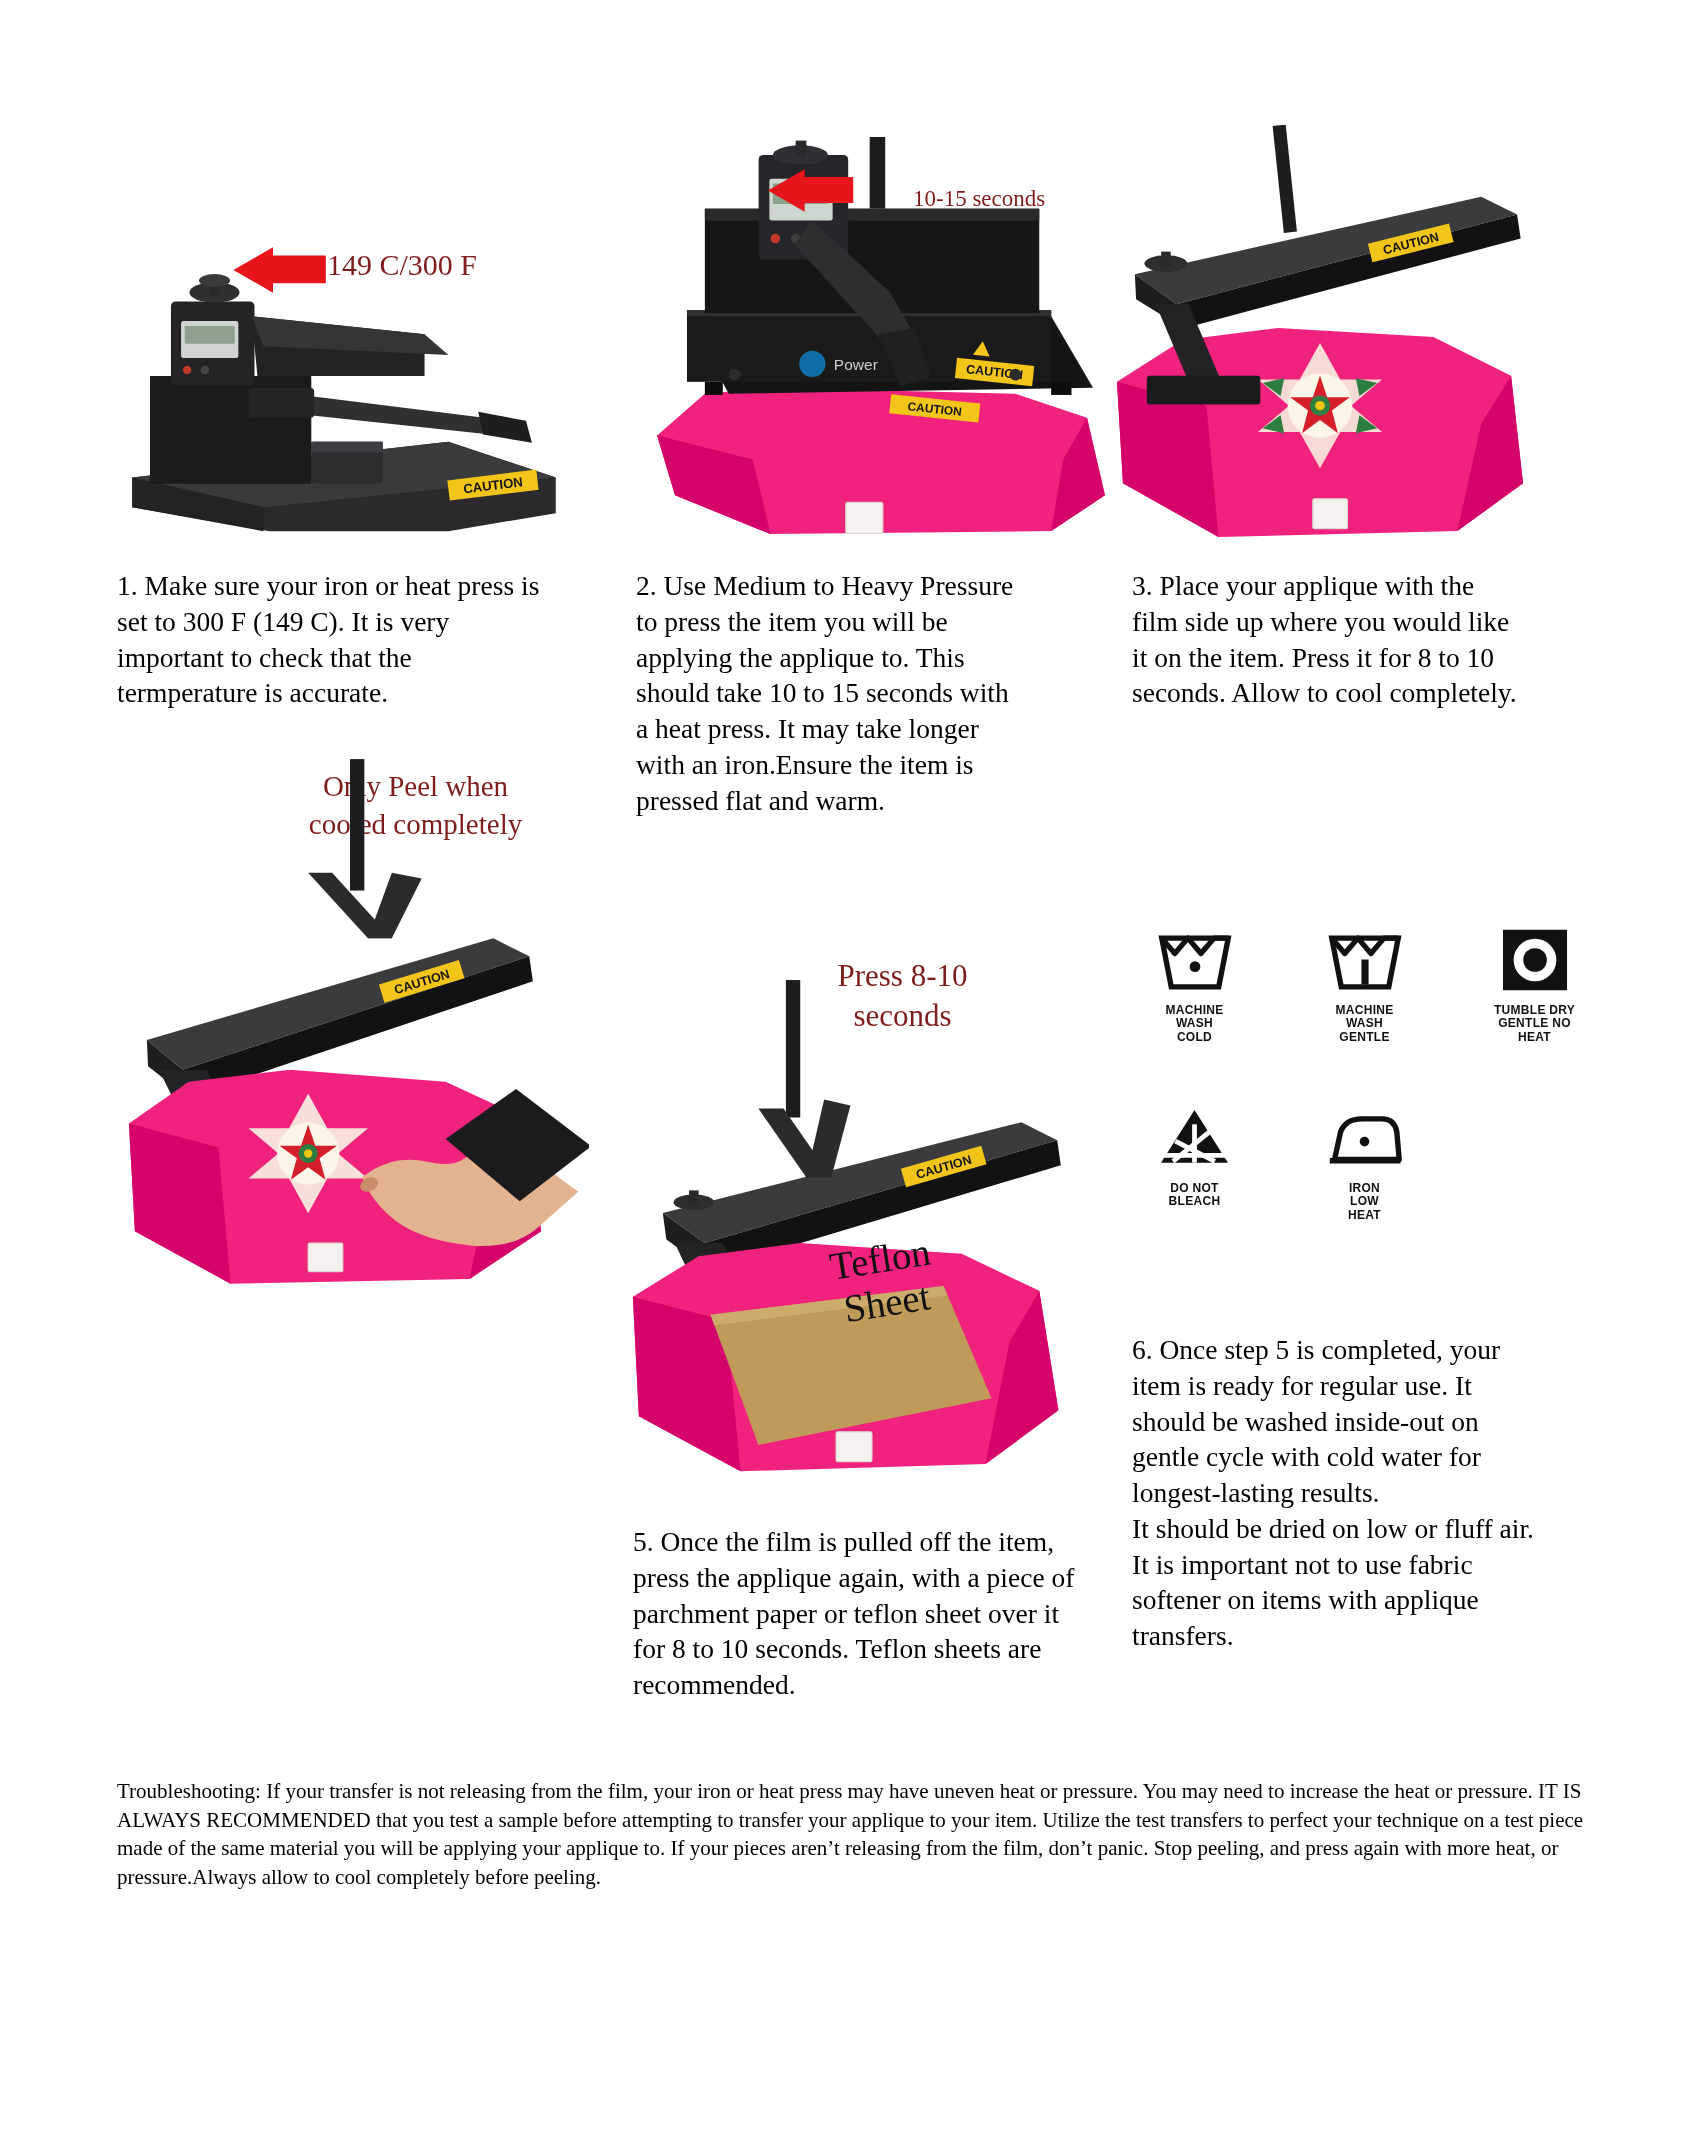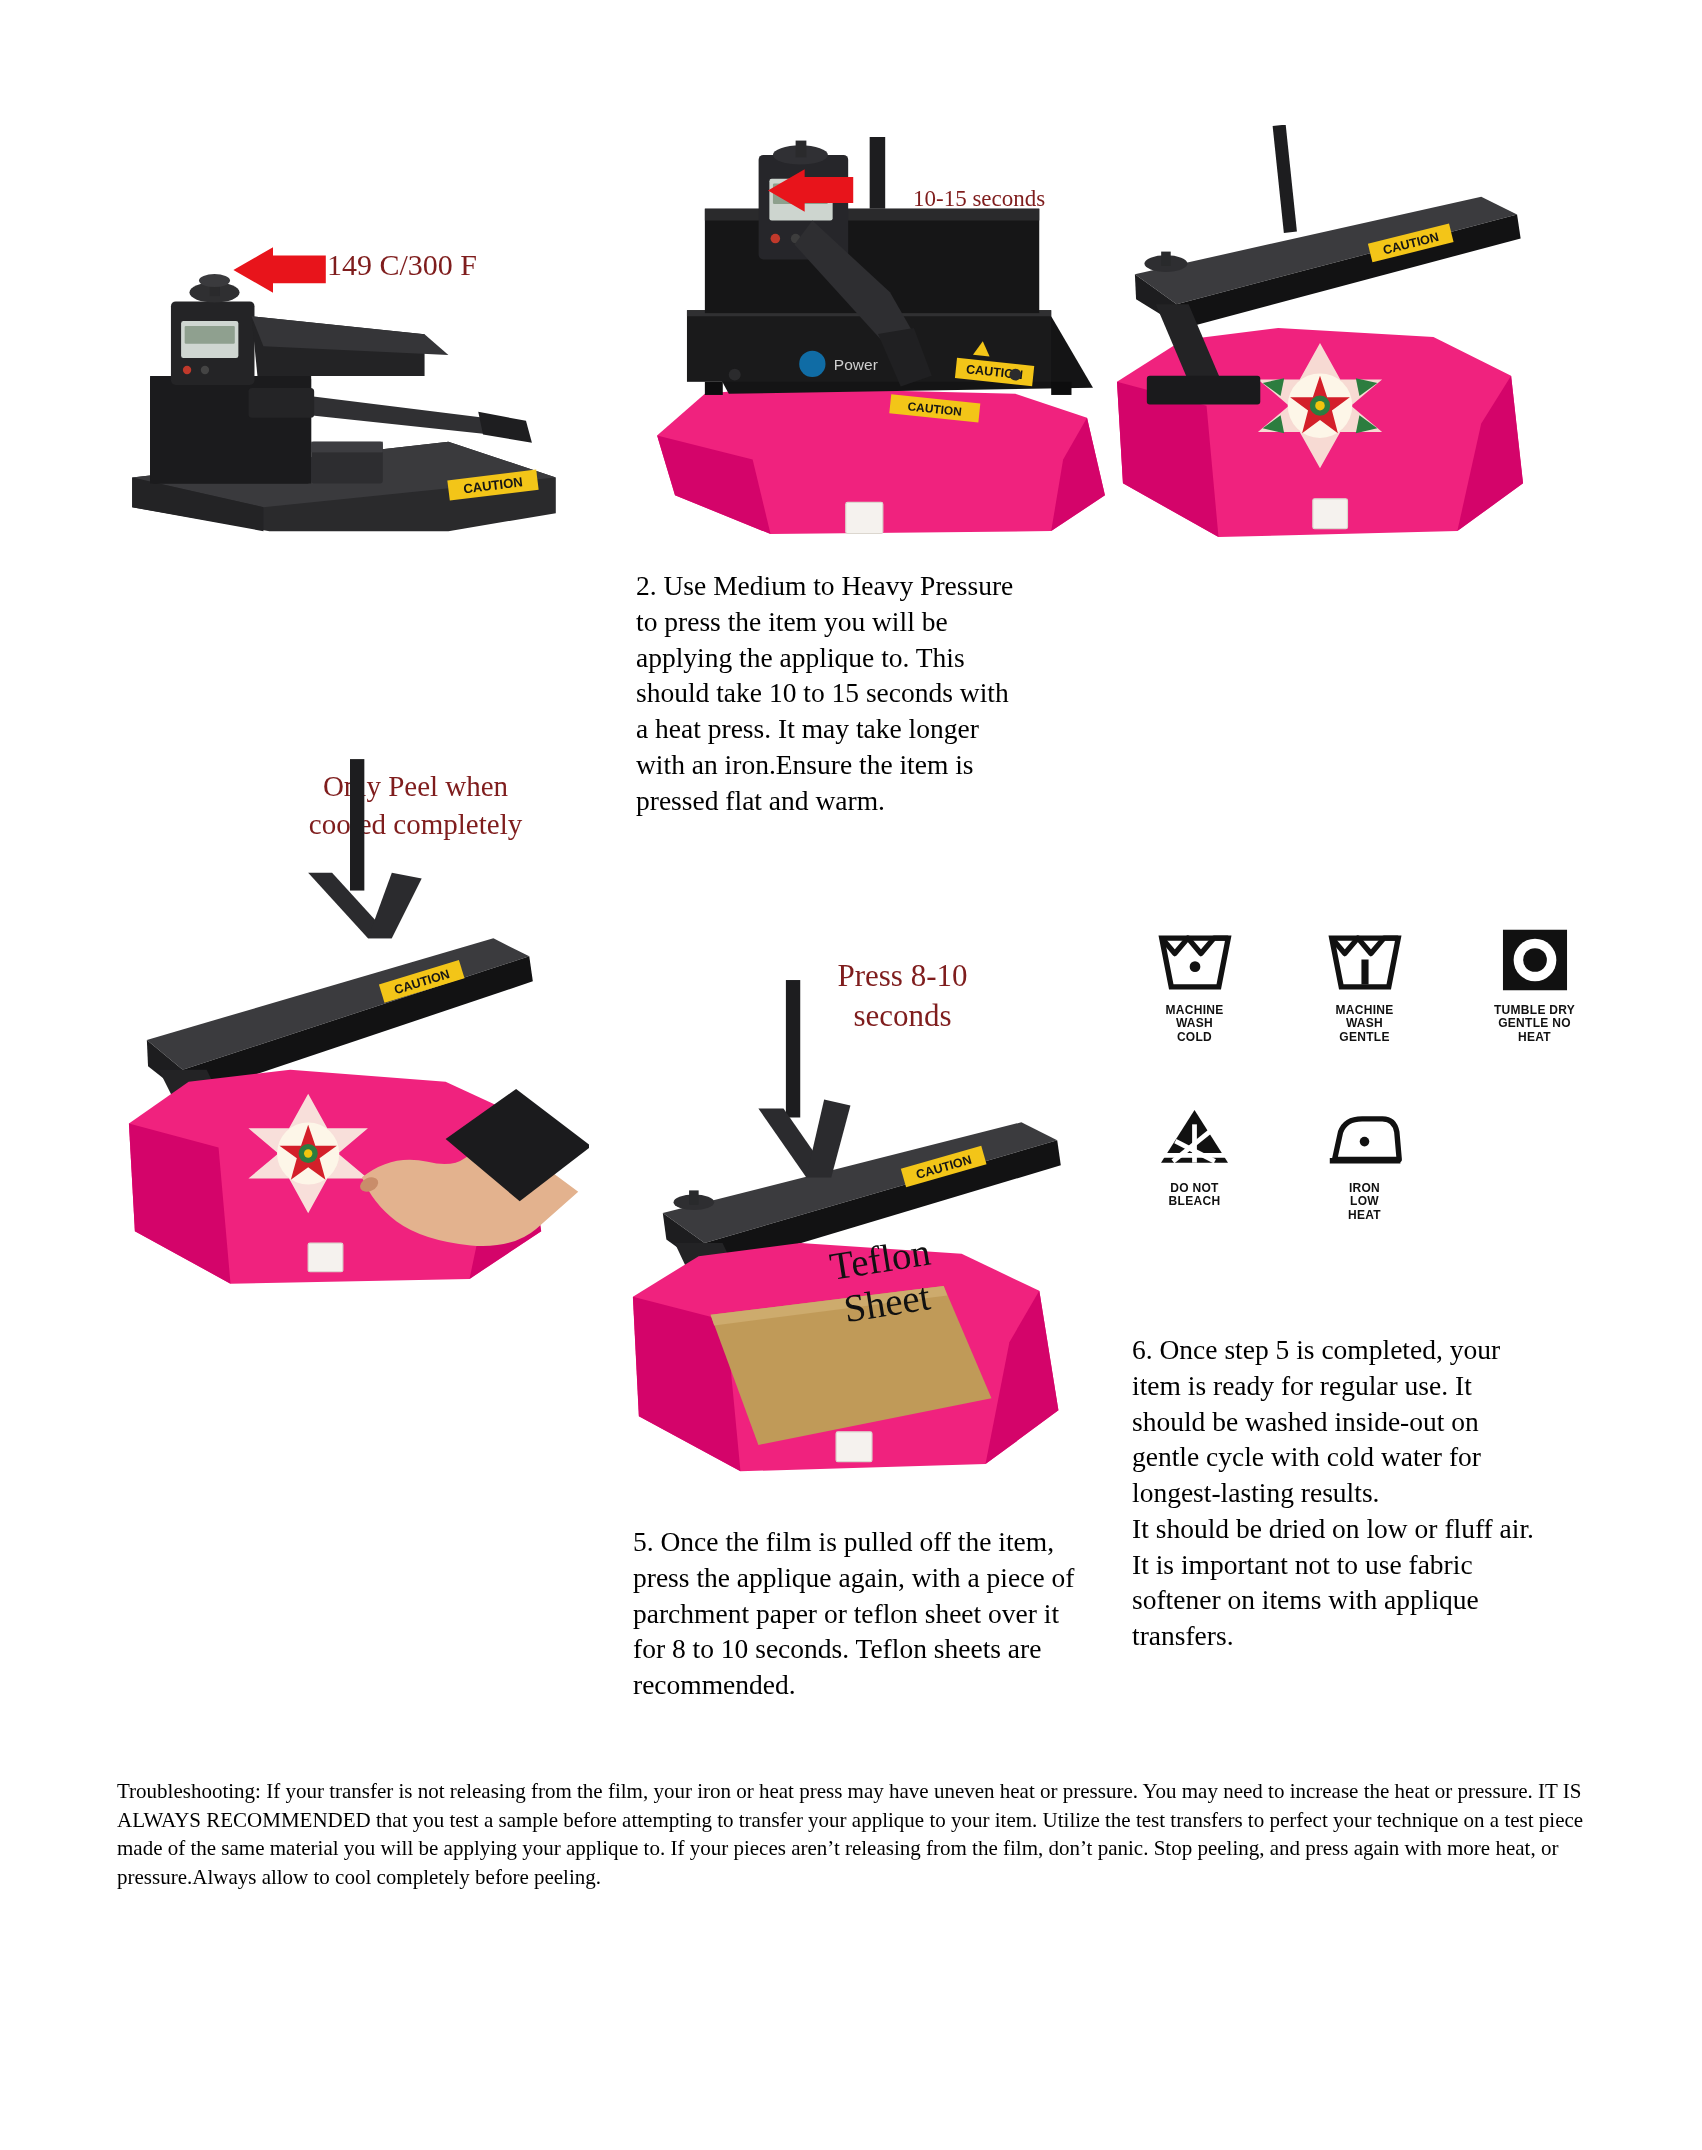--- a/index.html
+++ b/index.html
@@ -240,23 +240,25 @@
       <path d="M95 300 L150 430 L205 430 L150 300 Z" fill="#232325"></path>
       <rect x="80" y="420" width="190" height="48" rx="5" fill="#1a1a1c"></rect>
 
       <g transform="rotate(-14 520 198)">
         <rect x="452" y="182" width="140" height="32" fill="#f3c518"></rect>
         <text x="522" y="206" font-family="Liberation Sans, sans-serif" font-size="21" font-weight="bold" text-anchor="middle" fill="#151515">CAUTION</text>
       </g>
     </svg>
   </div>
 
+  <div class="step-text" style="left:117px; top:568px; width:430px;">1. Make sure your iron or heat press is set to 300 F (149 C). It is very important to check that the termperature is accurate.</div>
 
   <div class="step-text" style="left:636px; top:568px; width:382px;">2. Use Medium to Heavy Pressure to press the item you will be applying the applique to. This should take 10 to 15 seconds with a heat press. It may take longer with an iron.Ensure the item is pressed flat and warm.</div>
 
+  <div class="step-text" style="left:1132px; top:568px; width:394px;">3. Place your applique with the film side up where you would like it on the item. Press it for 8 to 10 seconds. Allow to cool completely.</div>
 
   <div class="callout" style="left:272px; top:768px; width:287px; font-size:29px; text-align:center; line-height:1.3;">Only Peel when
 cooled completely</div>
 
   <div class="press" style="left:111px; top:759px; width:478px; height:526px;">
     <svg width="478" height="526" viewBox="0 0 800 880">
 
       <rect x="400" y="0" width="24" height="220" fill="#1d1d1f"></rect>
 
       <path d="M60 470 L640 300 L700 330 L120 520 Z" fill="#3b3b3e"></path>

